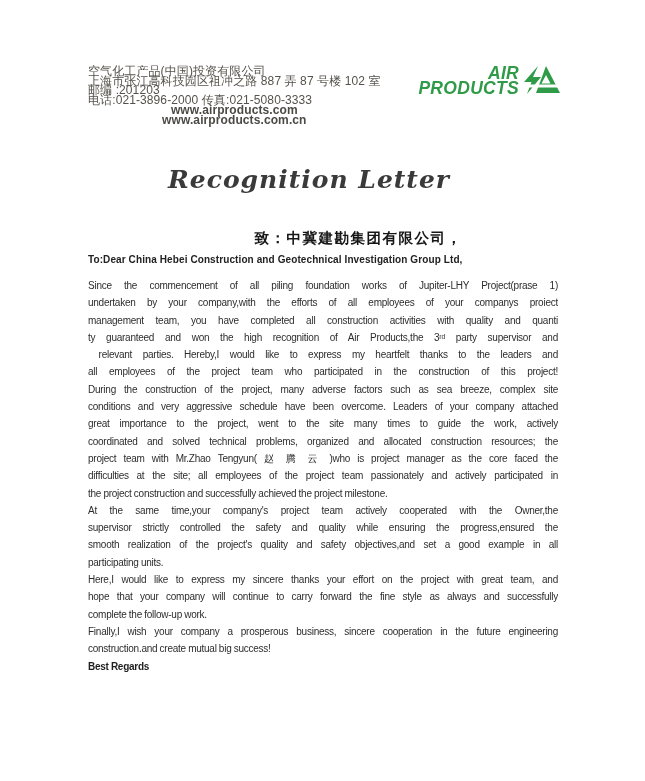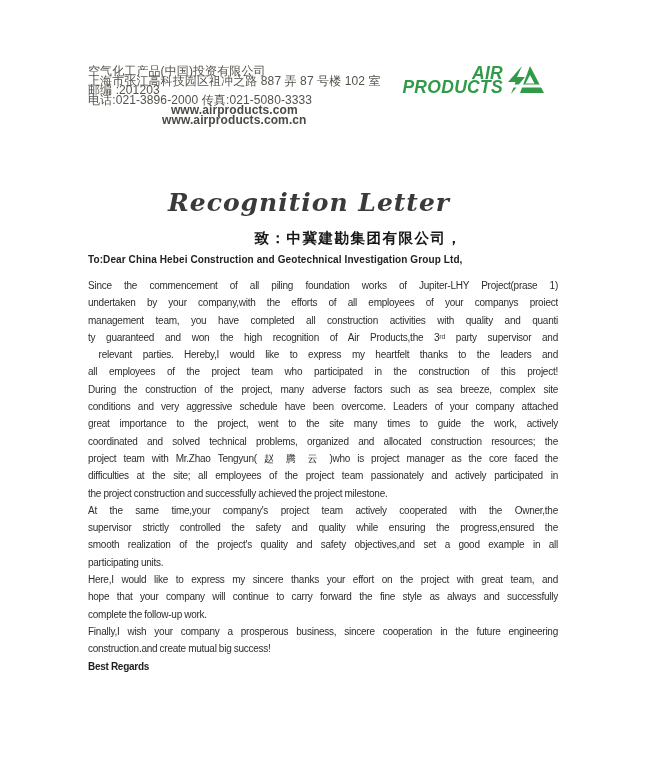--- a/index.html
+++ b/index.html
@@ -15,38 +15,37 @@
   }
 
   
   .letterhead { position: absolute; left: 88px; top: 63px; right: 84px; }
   .address {
     position: absolute; left: 0; top: 4px;
     font-size: 12px; line-height: 9.7px;
     color: #55524b; letter-spacing: 0.1px;
   }
   .address .addr-line.www { font-weight: 600; color: #4c4a44; text-align: center; }
-  .logo { position: absolute; right: 16px; top: 2px; display: flex; align-items: center; }
+  .logo { position: absolute; right: 0; top: 2px; display: flex; align-items: flex-end; }
   .logo-text {
     text-align: right;
     font-style: italic; font-weight: 800;
     font-size: 17.5px; line-height: 14.5px; letter-spacing: 0.3px;
     padding-right: 4px;
   }
   .logo-mark { display: block; }
 
   
   .title {
     position: absolute; top: 165px; left: 0; width: 618px;
     text-align: center;
     font-family: "DejaVu Serif", "Liberation Serif", serif;
     font-style: italic; font-weight: 700;
     font-size: 25px; letter-spacing: 1px;
     color: #3a3a3a;
-    margin-top: 23px;
   }
 
   
   .salutation { position: absolute; left: 88px; top: 229px; text-align: right; }
   .sal-cn {
     font-size: 14.5px; font-weight: 700; color: #161616;
     letter-spacing: 1.5px;
     font-family: "Liberation Serif", "DejaVu Serif", serif;
   }
   .sal-en {

